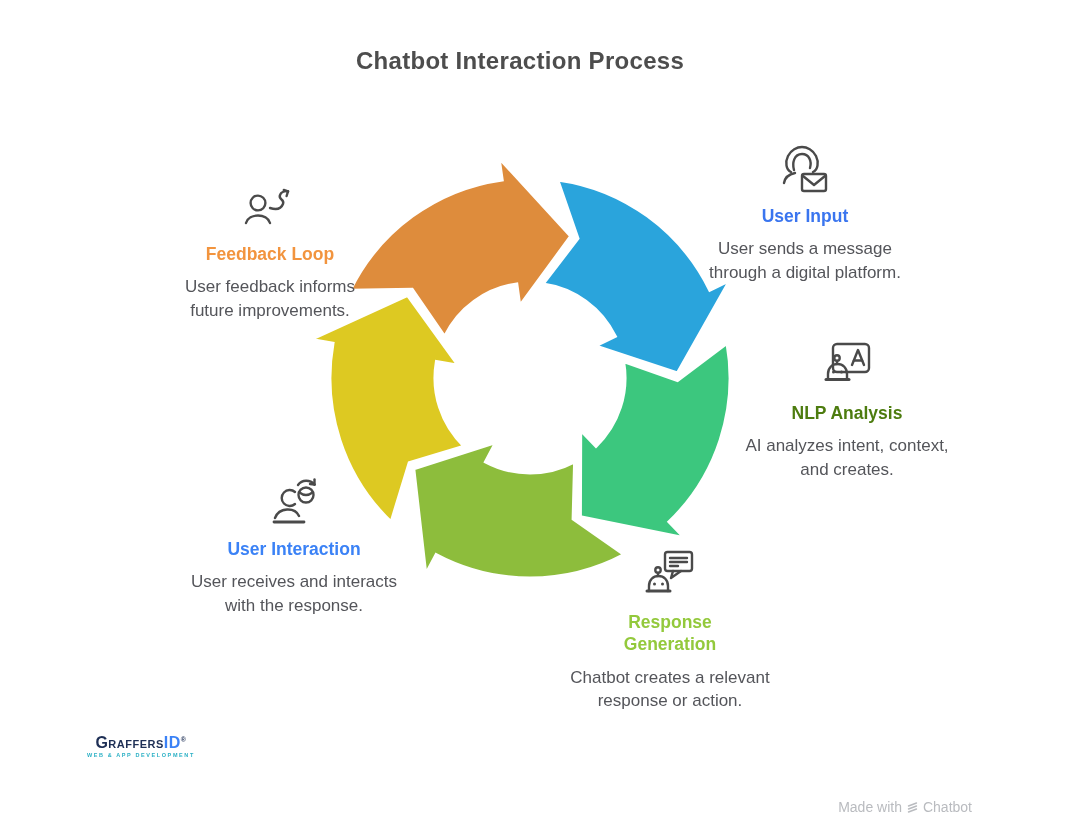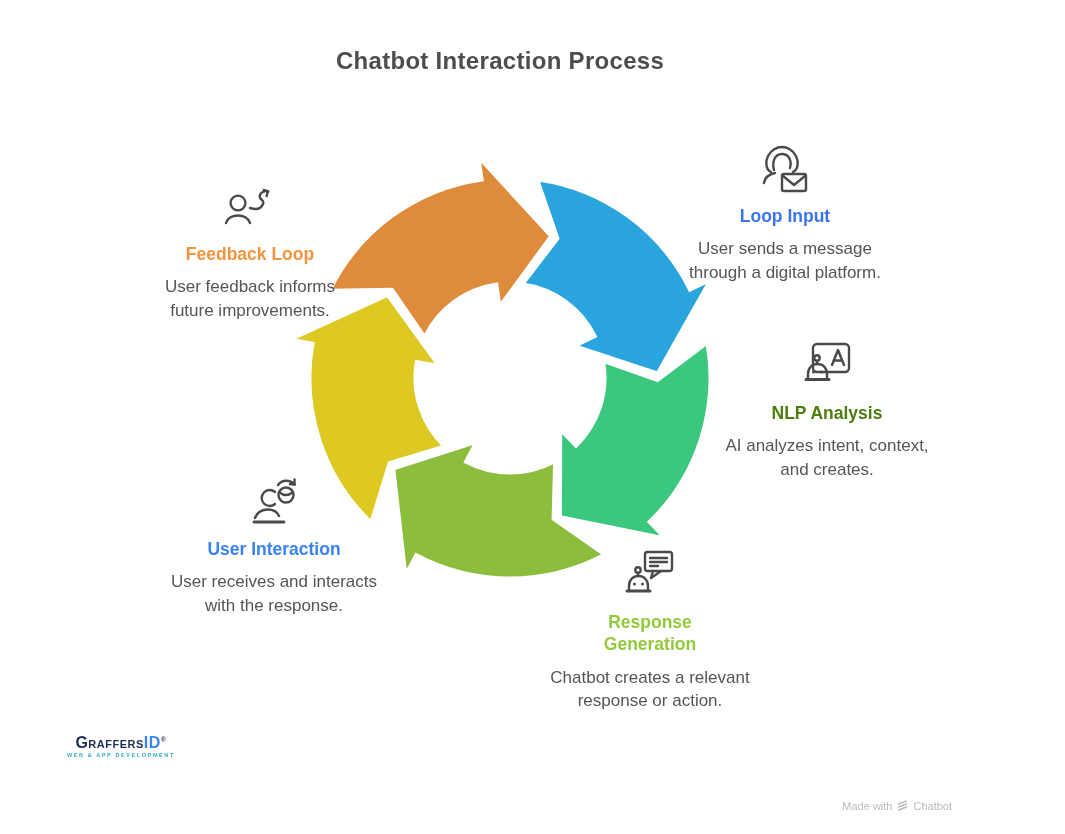--- a/index.html
+++ b/index.html
@@ -1,36 +1,36 @@
 <!DOCTYPE html>
 <html><head>
 <meta charset="utf-8">
 <style>
   html,body{margin:0;padding:0;background:#fff;}
   .canvas{position:relative;width:977px;height:834px;background:#ffffff;
-          font-family:"Liberation Sans",sans-serif;overflow:hidden;}
+          font-family:"Liberation Sans",sans-serif;overflow:hidden;margin-left:20px;}
   .main-title{position:absolute;left:0;top:47px;width:1000px;text-align:center;
               font-size:24px;font-weight:700;color:#4d4d4d;letter-spacing:.3px;}
   .cycle{position:absolute;left:284px;top:152px;}
   .step{position:absolute;text-align:center;}
   .step .icon{display:flex;justify-content:center;margin-bottom:8px;}
   .step-title{font-size:17.5px;font-weight:700;line-height:1.28;}
   .step-desc{margin-top:10px;font-size:17px;color:#54555a;line-height:1.38;}
   .s-user-input{left:680px;top:143px;width:210px;}
   .s-nlp{left:722px;top:340px;width:210px;}
   .s-response{left:550px;top:549px;width:200px;}
   .s-response .step-title{max-width:132px;margin:0 auto;}
   .s-interaction{left:168px;top:476px;width:212px;}
   .s-feedback{left:145px;top:181px;width:210px;}
   .logo{position:absolute;left:67px;top:735px;text-align:center;line-height:1;}
   .logo-main{font-size:16px;font-weight:700;color:#1e2f55;letter-spacing:.5px;font-variant:small-caps;}
   .logo-id{color:#3b82f6;}
   .logo-reg{font-size:7px;vertical-align:super;color:#1e2f55;font-variant:normal;}
   .logo-tag{font-size:5.5px;font-weight:700;color:#2ab0c5;letter-spacing:1.6px;margin-top:2px;}
-  .credit{position:absolute;right:25px;top:799px;font-size:11px;color:#b9bbbf;
+  .credit{position:absolute;right:25px;top:799px;font-size:14px;color:#b9bbbf;
           display:flex;align-items:center;gap:4px;}
   .icon-svg{display:block;}
 </style>
 </head>
 <body>
 
 <div class="canvas">
 
   <div class="main-title">Chatbot Interaction Process</div>
 
@@ -47,21 +47,21 @@
       <svg class="icon-svg" width="58" height="54" viewBox="0 0 58 54">
         <g stroke="#4a4a4a" stroke-width="2.4" fill="none" stroke-linecap="round" stroke-linejoin="round">
           <path d="M15 29 C10 27 9 19 12 13 C15 7 21 4 26 4 C31 4 37 7 40 13 C43 19 42 27 37 29"></path>
           <path d="M18 27 C16 20 18 11 26 11 C33 11 36 18 34 25"></path>
           <path d="M8 40 C9 34 14 31 19 30"></path>
           <rect x="26" y="31" width="24" height="17" rx="2"></rect>
           <path d="M27 33 L38 42 L49 33"></path>
         </g>
       </svg>
     </div>
-    <div class="step-title" style="color: rgb(58, 117, 239);">Loop Input</div>
+    <div class="step-title" style="color: rgb(58, 117, 239);">User Input</div>
     <div class="step-desc">
       <span>User sends a message</span><br>
       <span>through a digital platform.</span>
     </div>
   </div>
 
   <div class="step s-nlp">
     <div class="icon">
       <svg class="icon-svg" width="58" height="54" viewBox="0 0 58 54">
         <g stroke="#4a4a4a" stroke-width="2.4" fill="none" stroke-linecap="round" stroke-linejoin="round">

